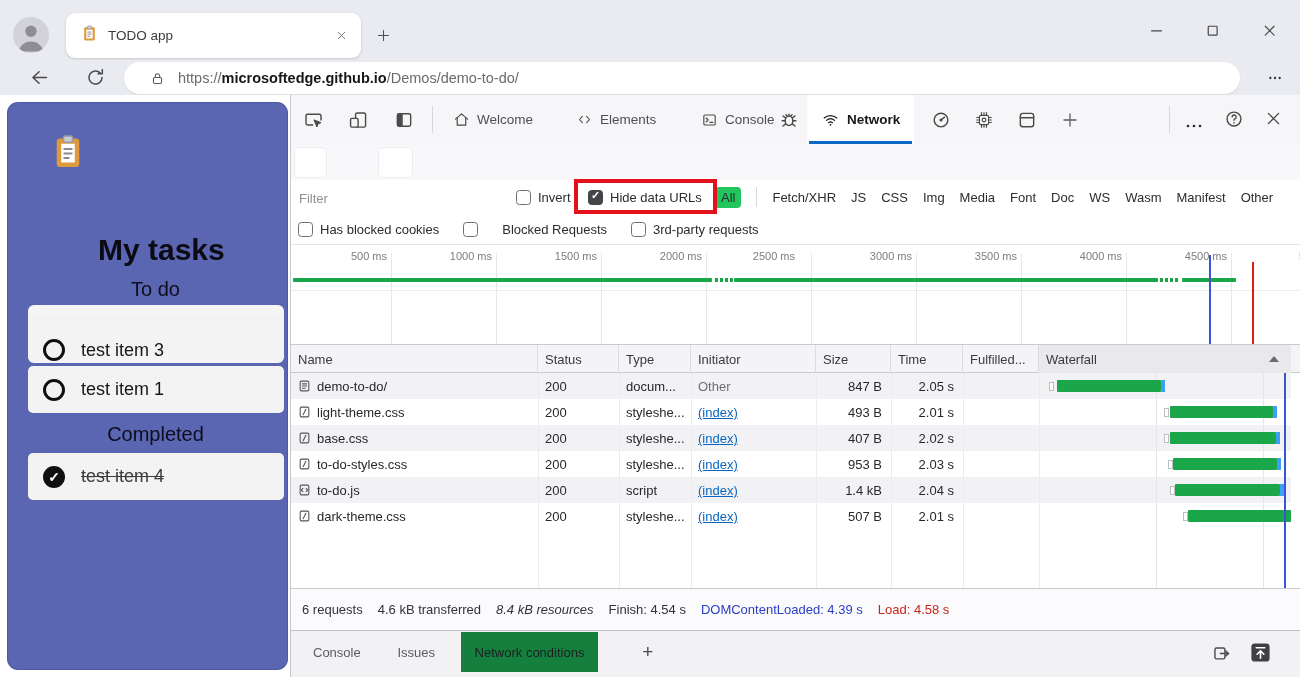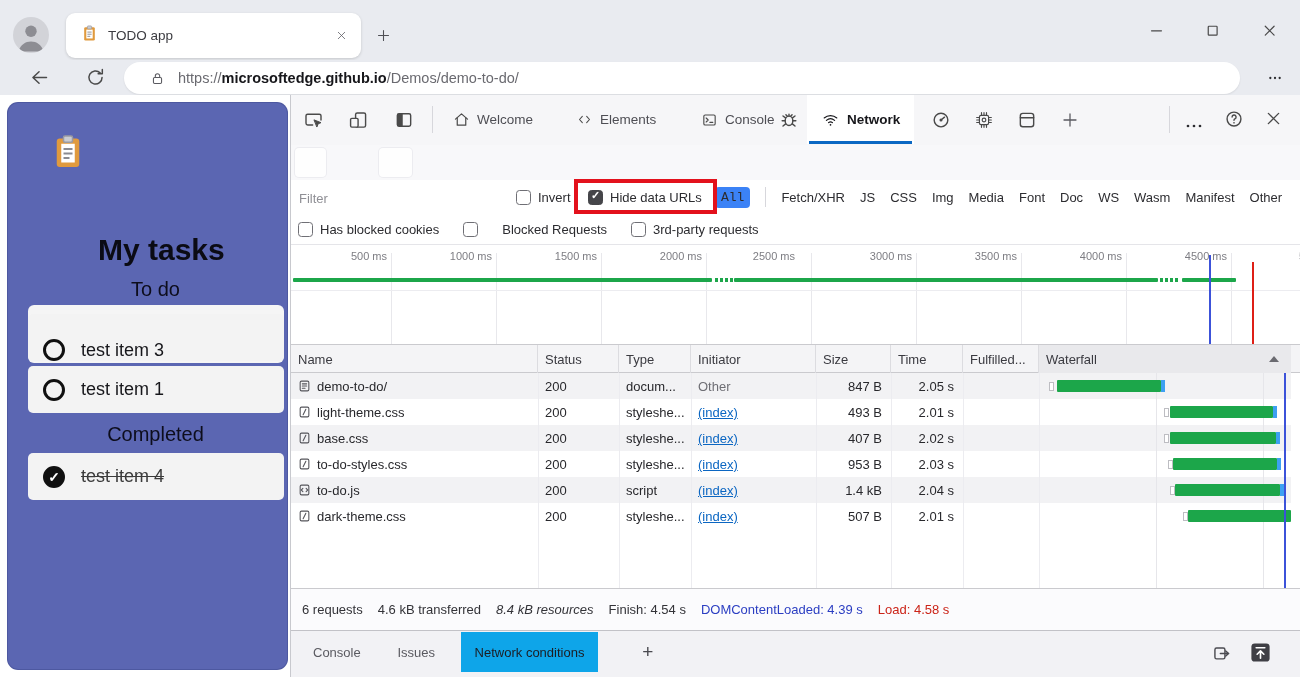--- a/index.html
+++ b/index.html
@@ -55,21 +55,21 @@
   .dropdown{position:absolute;left:404px;top:54px;width:132px;height:27px;background:#ededf0;border-radius:4px;
             display:flex;align-items:center;font-size:13px;color:#2c2c30;padding-left:9px;box-sizing:border-box;}
   .caret{width:0;height:0;border-left:4.5px solid transparent;border-right:4.5px solid transparent;
          border-top:6px solid #303034;position:absolute;right:9px;top:10px;}
   .filterrow{position:absolute;left:0;top:85px;width:1010px;height:34px;background:#fff;border-bottom:1px solid #ededf1;}
   .filter-input{position:absolute;left:6px;top:5px;width:200px;height:24px;border:none;outline:none;font-size:13px;
                 font-family:"Liberation Sans",sans-serif;color:#222;}
   .filter-input::placeholder{color:#8f8f95;}
   .redbox{position:absolute;left:283px;top:-1px;width:143px;height:35px;border:4px solid #e3111c;box-sizing:border-box;z-index:5;}
   .typepills{position:absolute;left:424px;top:0;height:34px;display:flex;align-items:center;gap:15px;font-size:13px;color:#2c2c30;}
-  .pill.selected{background:#3b82f6;border-radius:4px;padding:3px 6px;font-family:Liberation Mono, monospace;}
+  .pill.selected{background:#22c55e;border-radius:4px;padding:3px 6px;}
   .typesep{width:1px;height:20px;background:#d7d7dc;}
   .advrow{position:absolute;left:0;top:119px;width:1010px;height:31px;background:#fff;border-bottom:1px solid #e5e5e9;
           display:flex;align-items:center;gap:24px;padding-left:7px;box-sizing:border-box;}
   .timeline{position:absolute;left:0;top:150px;width:1010px;height:100px;background:#fff;border-bottom:1px solid #cacace;box-sizing:border-box;}
   .tl-label{position:absolute;top:5px;font-size:11px;color:#7d7d83;transform:translateX(-100%);padding-right:4px;}
   .tl-grid{position:absolute;top:8px;bottom:0;width:1px;background:#e8e8ec;}
   .tl-hline{position:absolute;left:0;top:45px;width:1010px;height:1px;background:#ececf0;}
   .tl-seg{position:absolute;top:33px;height:4px;background:#1ca64a;border-radius:1px;}
   .tl-dash{position:absolute;top:33px;height:4px;width:3px;background:#1ca64a;}
   .marker-b{position:absolute;top:10px;bottom:0;width:2px;background:#3c52d9;}
@@ -84,21 +84,21 @@
   .ncell{position:absolute;top:0;height:26px;display:flex;align-items:center;box-sizing:border-box;overflow:hidden;white-space:nowrap;}
   .gray{color:#6e6e74;}
   .link{color:#0b66c2;text-decoration:underline;}
   .wfbar{position:absolute;top:7px;height:12px;background:#1ca64a;border-radius:1px;}
   .wftip{position:absolute;top:7px;height:12px;width:4px;background:#3da0f2;}
   .wfstub{position:absolute;top:9px;height:9px;width:5px;background:#fff;border:1px solid #bdbdc2;box-sizing:border-box;}
   .summary{position:absolute;left:0;top:493px;width:1010px;height:42px;background:#fbfbfd;border-top:1px solid #cacace;
            display:flex;align-items:center;gap:15px;padding-left:11px;box-sizing:border-box;font-size:13px;color:#333338;}
   .drawer{position:absolute;left:0;top:535px;width:1010px;height:47px;background:#f2f2f5;border-top:1px solid #c2c2c7;box-sizing:border-box;}
   .drtab{position:absolute;top:1px;height:40px;display:flex;align-items:center;padding:0 14px;font-size:13px;color:#5a5a60;}
-  .drtab.active{background:#0ea5e9;color:#1d1d22;}
+  .drtab.active{background:#15803d;color:#1d1d22;}
   .sort-asc{position:absolute;width:0;height:0;border-left:5px solid transparent;border-right:5px solid transparent;
             border-bottom:6px solid #6a6a70;}
 </style>
 </head>
 <body>
 
 <div id="win">
 
   <div class="titlebar">
     <div class="avatar">

